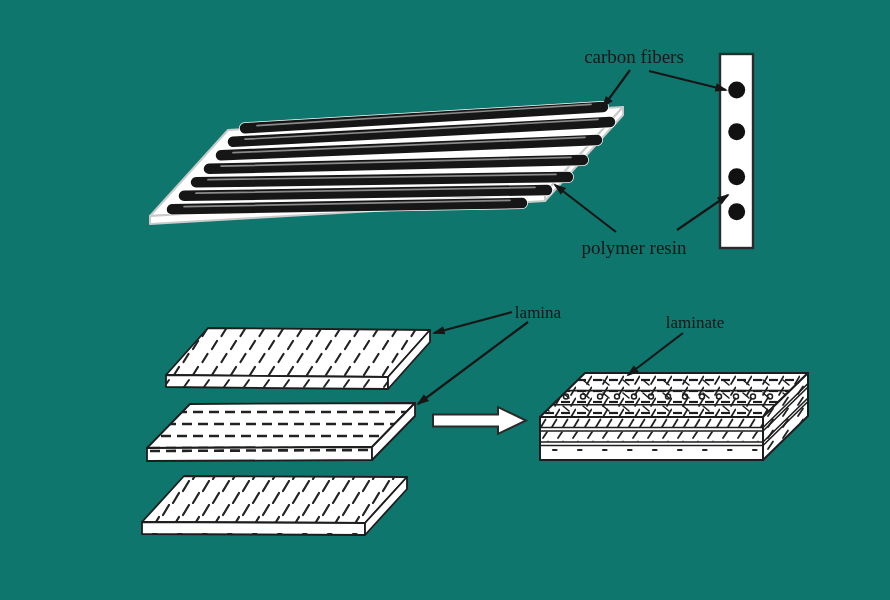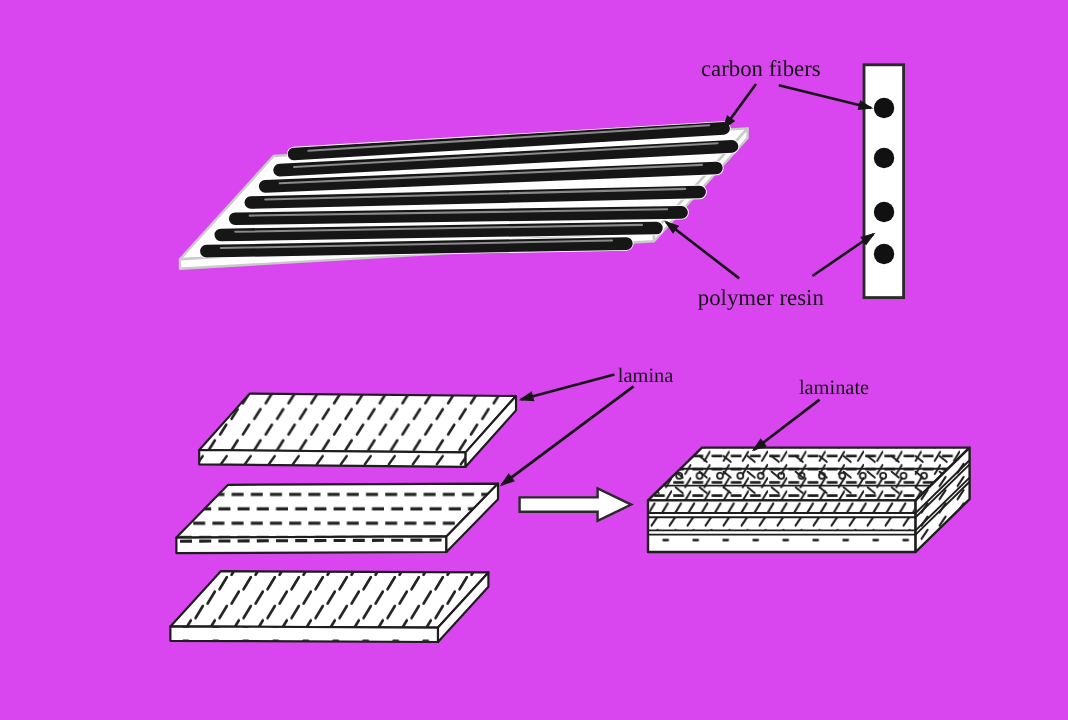--- a/index.html
+++ b/index.html
@@ -1,16 +1,16 @@
 <!DOCTYPE html>
 <html><head>
 <meta charset="utf-8">
 <style>
   html,body{margin:0;padding:0;background:#ffffff;}
-  .page{width:890px;height:600px;position:relative;background:#d946ef;overflow:hidden;}
+  .page{width:890px;height:600px;position:relative;background:#0f766e;overflow:hidden;}
   .page svg{filter:blur(0.3px);}
   text{font-family:"Liberation Serif","DejaVu Serif",serif;fill:#161616;}
   .lbl{font-size:19px;}
   .lbl2{font-size:17px;}
 </style>
 </head>
 <body>
 
 <div class="page">
 <svg width="890" height="600" viewBox="0 0 890 600">

